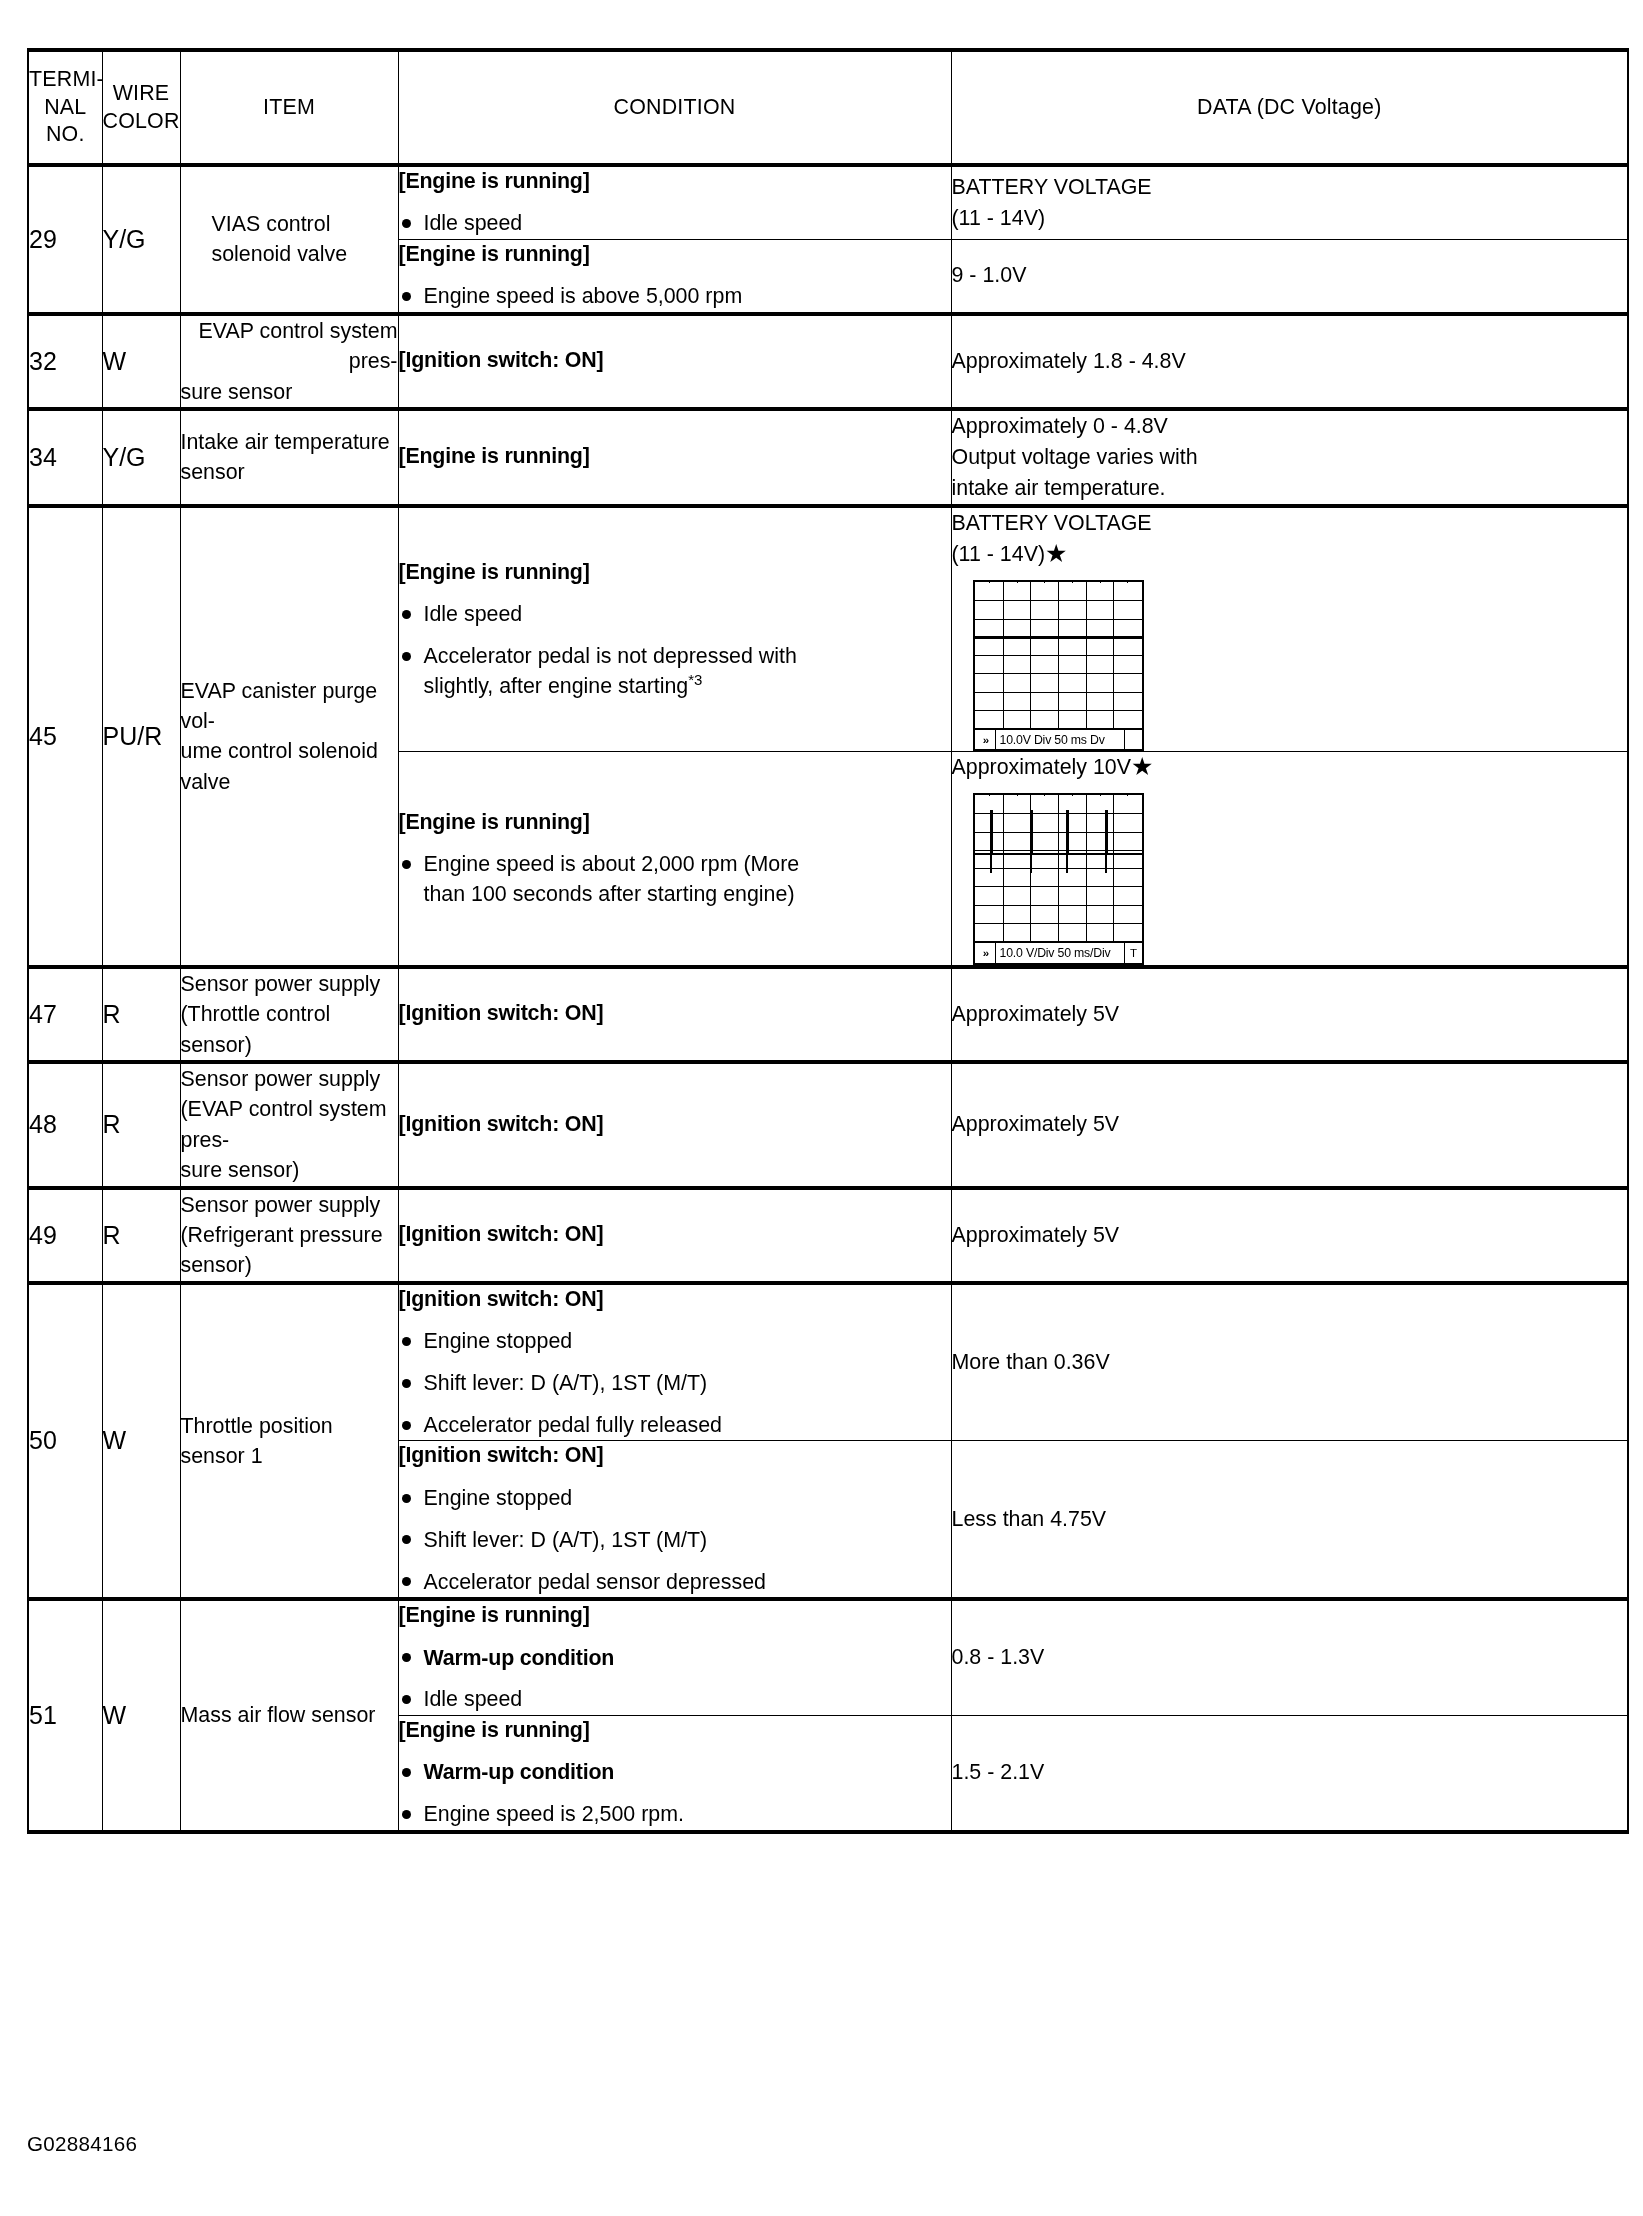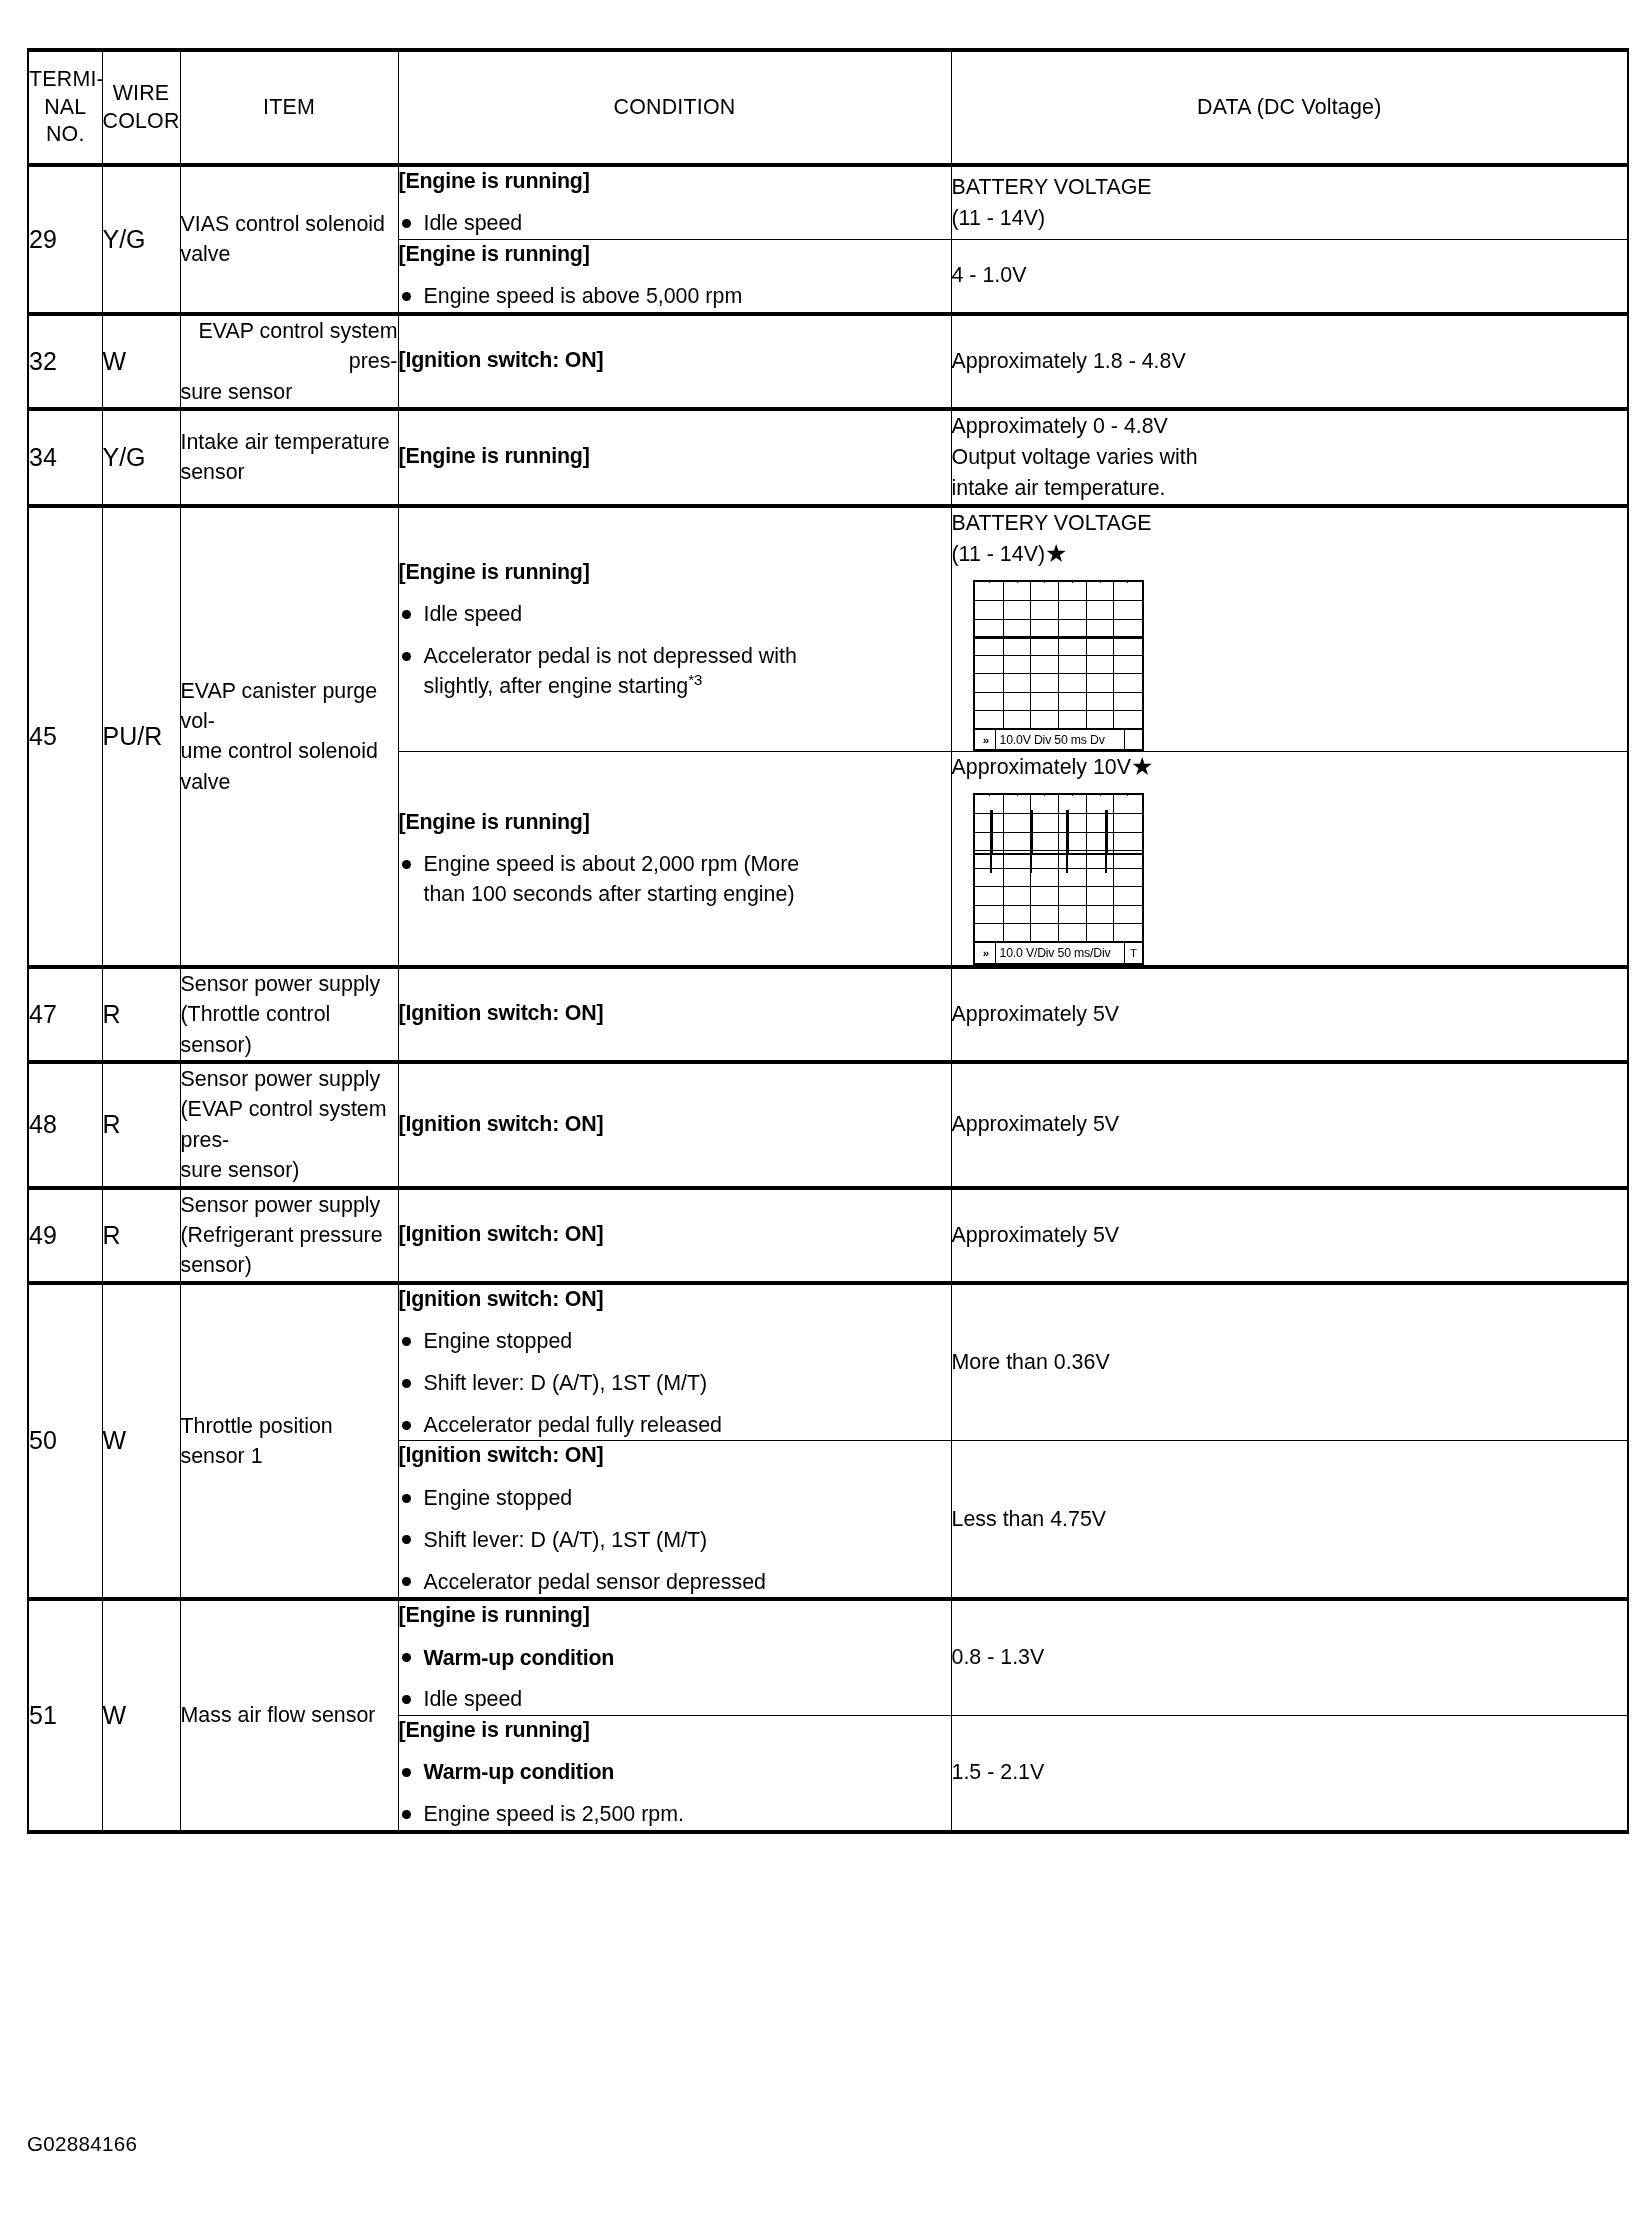--- a/index.html
+++ b/index.html
@@ -228,42 +228,42 @@
         <th class="thick-top">ITEM</th>
         <th class="thick-top">CONDITION</th>
         <th class="thick-top thick-right">DATA (DC Voltage)</th>
       </tr>
     </thead>
     <tbody id="tbody">
         <tr>
           <td class="cell-term thick-left thick-top" rowspan="2">29</td>
           <td class="cell-wire thick-top" rowspan="2">Y/G</td>
           <td class="cell-item thick-top" rowspan="2">
-            <span style="display: block;">VIAS control solenoid valve</span>
+            <span style="display: block; margin-left: 31px;">VIAS control solenoid valve</span>
           </td>
           <td class="cell-cond thick-top">
             <div class="cond-head">[Engine is running]</div>
             <ul class="bullets">
               <li><span>Idle speed</span></li>
             </ul>
           </td>
           <td class="cell-data thick-right thick-top">
             <span class="data-line"><span>BATTERY VOLTAGE</span></span>
             <span class="data-line"><span>(11 - 14V)</span></span>
           </td>
         </tr>
         <tr>
           <td class="cell-cond">
             <div class="cond-head">[Engine is running]</div>
             <ul class="bullets">
               <li><span>Engine speed is above 5,000 rpm</span></li>
             </ul>
           </td>
           <td class="cell-data thick-right">
-            <span class="data-line"><span>4 - 1.0V</span></span>
+            <span class="data-line"><span>9 - 1.0V</span></span>
           </td>
         </tr>
         <tr>
           <td class="cell-term thick-left thick-top" rowspan="1">32</td>
           <td class="cell-wire thick-top" rowspan="1">W</td>
           <td class="cell-item thick-top" rowspan="1">
             <span style="display: block; text-align: right;">EVAP control system pres-</span>
             <span style="display: block;">sure sensor</span>
           </td>
           <td class="cell-cond thick-top">

